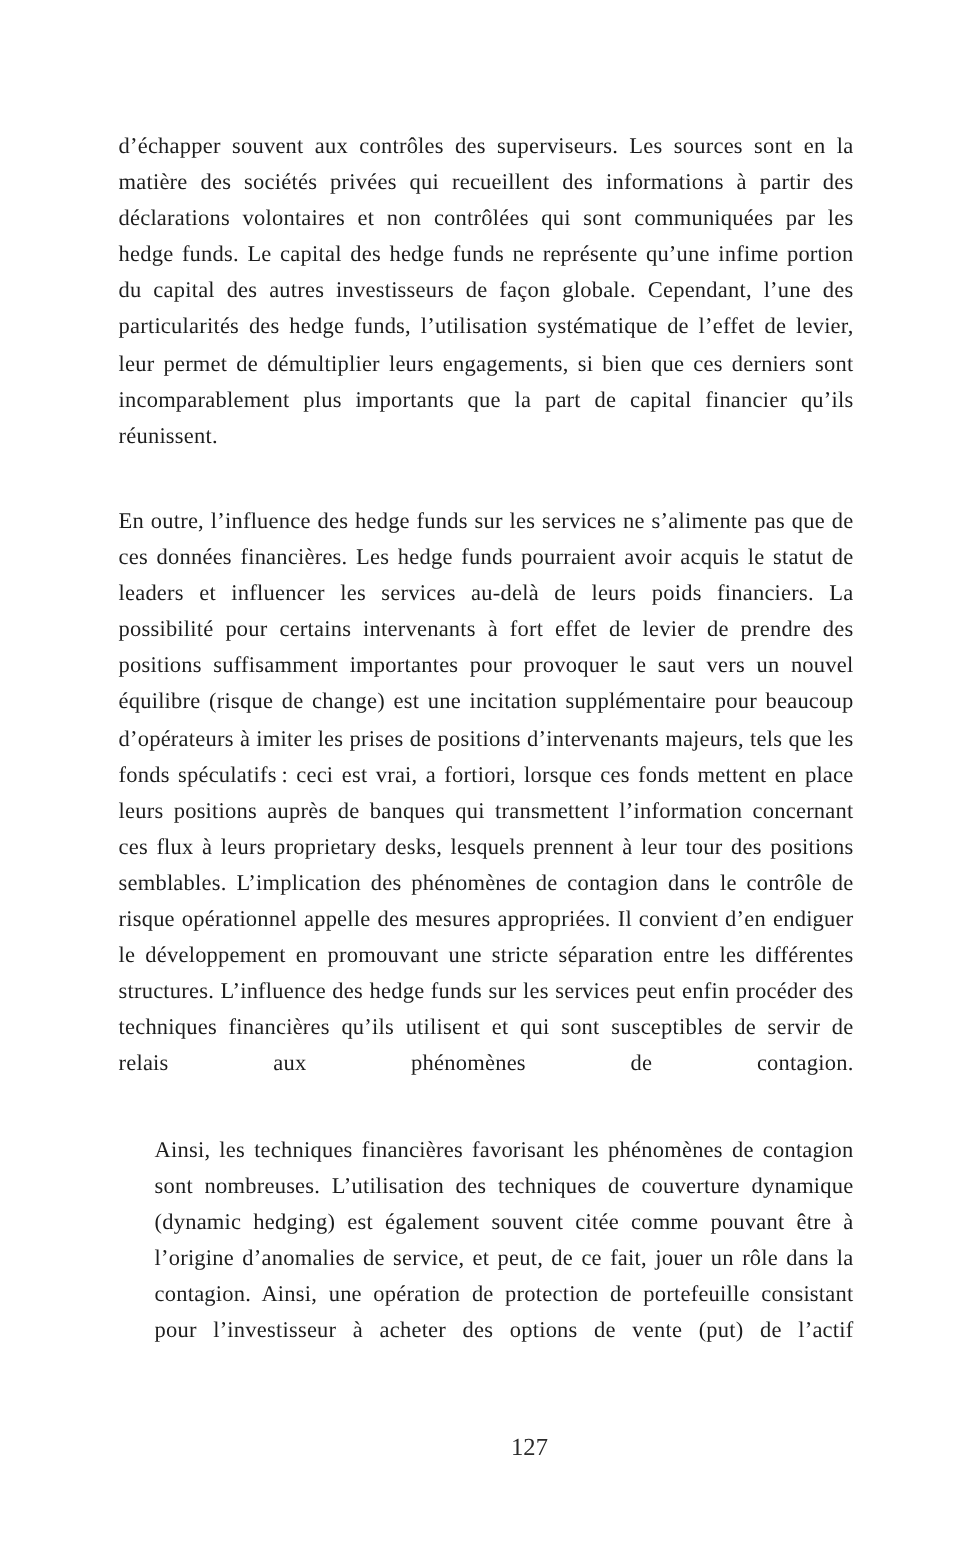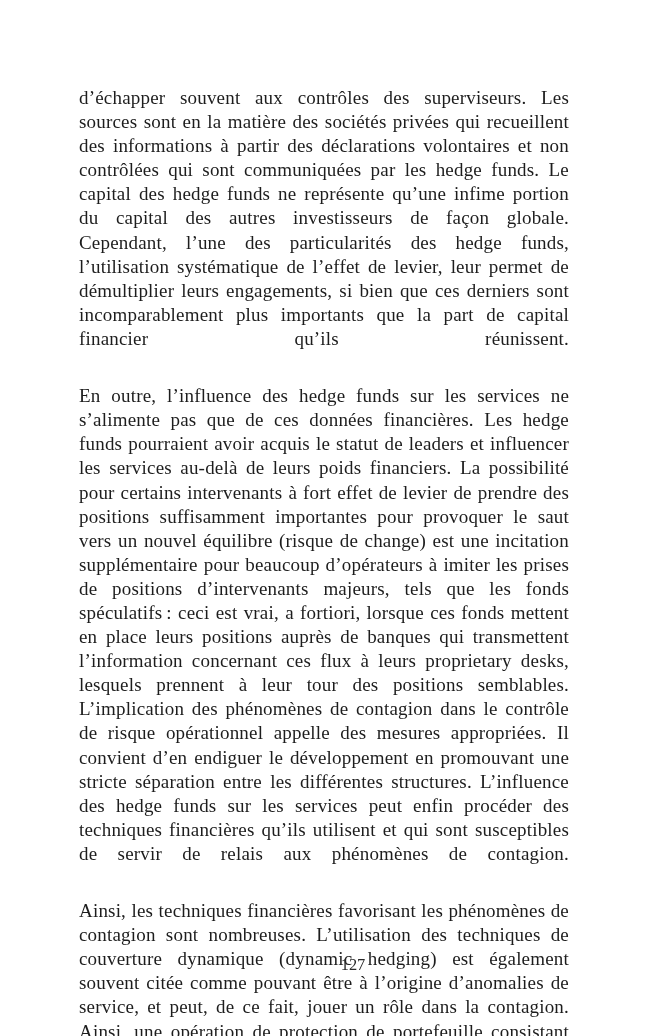--- a/index.html
+++ b/index.html
@@ -27,29 +27,30 @@
     position: absolute;
     left: 79px;
     top: 86px;
     width: 490px;
   }
   .para {
     margin: 0 0 9px 0;
     padding: 0;
     text-align: justify;
     text-justify: inter-word;
-    font-size: 19px;
+    font-size: 15px;
     line-height: 24.1px;
     color: #1d1d1d;
     letter-spacing: 0.01em;
     word-spacing: 0.01em;
     hyphens: none;
   }
   .para:last-child {
     margin-bottom: 0;
+    margin-left: 24px;
   }
   
   .para::after {
     content: "";
     display: inline-block;
     width: 100%;
   }
   .para.full-justify {
     text-align-last: justify;
   }

